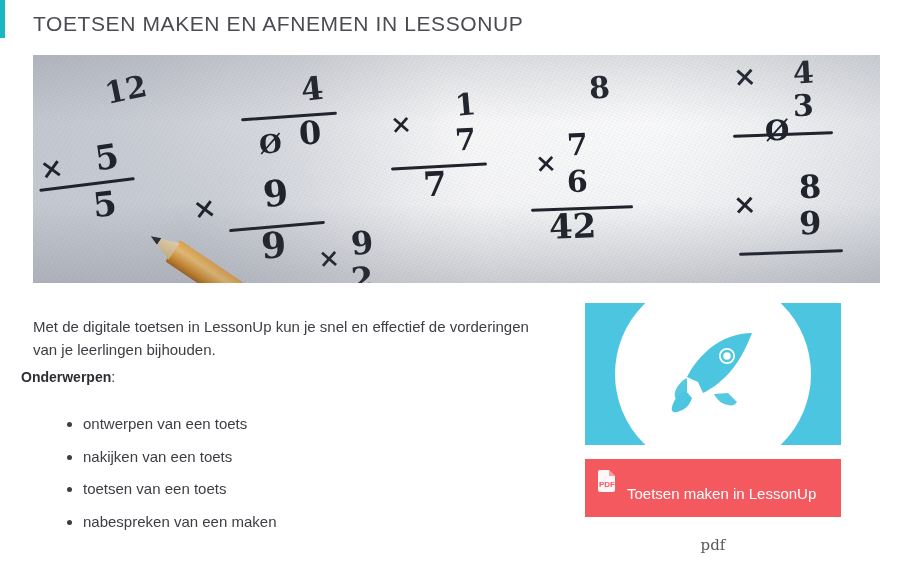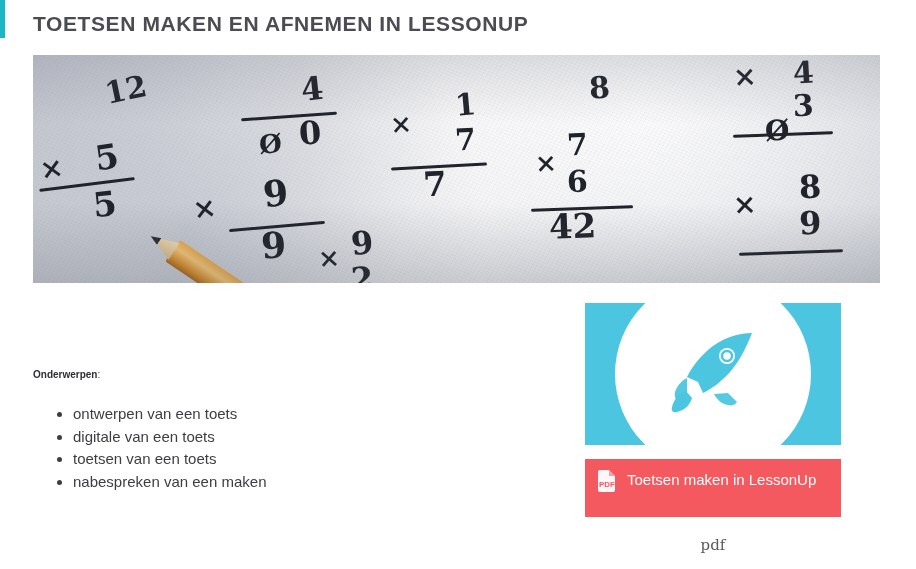--- a/index.html
+++ b/index.html
@@ -33,21 +33,21 @@
     width: 916px;
     height: 569px;
   }
 
   .title {
     position: absolute;
     left: 33px;
     top: 12px;
     font-size: 21px;
     letter-spacing: 0.6px;
-    font-weight: bold;
+    font-weight: normal;
     color: #4b4b52;
     text-transform: uppercase;
     white-space: nowrap;
   }
 
   
   .hero {
     position: absolute;
     left: 33px;
     top: 55px;
@@ -129,38 +129,38 @@
     position: absolute;
     left: 33px;
     top: 300px;
     width: 510px;
     font-size: 15px;
     line-height: 1.55;
     color: #3d3d44;
   }
   .subjects {
     position: absolute;
-    left: 33px;
+    left: 21px;
     top: 369px;
-    font-size: 10px;
+    font-size: 14px;
     color: #3d3d44;
   }
   .subjects b { color: #2e2e34; }
   ul.topics {
     position: absolute;
     left: 33px;
     top: 403px;
     margin: 0;
     padding: 0 0 0 40px;
     font-size: 15px;
     line-height: 22.5px;
     color: #3d3d44;
     list-style-type: disc;
   }
-  ul.topics li { padding: 0; margin: 0; }
+  ul.topics li { padding: 0; margin: 10px; }
 
   
   .rocket-tile {
     position: absolute;
     left: 585px;
     top: 303px;
     width: 256px;
     height: 142px;
     background: #4cc6e0;
     overflow: hidden;
@@ -196,21 +196,21 @@
   .pdf-btn .pdf-icon {
     position: absolute;
     left: 13px;
     top: 11px;
     width: 18px;
     height: 22px;
   }
   .pdf-btn .pdf-label {
     position: absolute;
     left: 42px;
-    top: 10px;
+    top: 24px;
     width: 200px;
     font-size: 15px;
     line-height: 21px;
     color: #ffffff;
   }
   .pdf-caption {
     position: absolute;
     left: 585px;
     top: 536px;
     width: 256px;
@@ -279,28 +279,29 @@
 
     <div class="pencil">
       <div class="body"></div>
       <div class="wood"></div>
       <div class="tip"></div>
     </div>
 
     <div class="vignette"></div>
   </div>
 
+  <p class="intro">Met de digitale toetsen in LessonUp kun je snel en effectief de vorderingen van je leerlingen bijhouden.</p>
 
   <div class="subjects">
     <b>Onderwerpen</b><span>:</span>
   </div>
 
   <ul class="topics">
     <li>ontwerpen van een toets</li>
-    <li>digitale van een toets</li>
+    <li>nakijken van een toets</li>
     <li>toetsen van een toets</li>
     <li>nabespreken van een maken</li>
   </ul>
 
   <div class="rocket-tile">
     <div class="disc"></div>
     <svg width="98" height="90" viewBox="0 0 98 90">
       <g fill="#4cc6e0">
         <path d="M88 4c-14 0-30 5-44 17C33 31 27 40 23 48l11 5 5 11c8-4 17-10 27-21C78 29 84 14 88 4z"></path>
         <path d="M23 49c-6 3-10 8-12 14-1 4 0 7 3 9l9-9z" opacity="0.95"></path>

